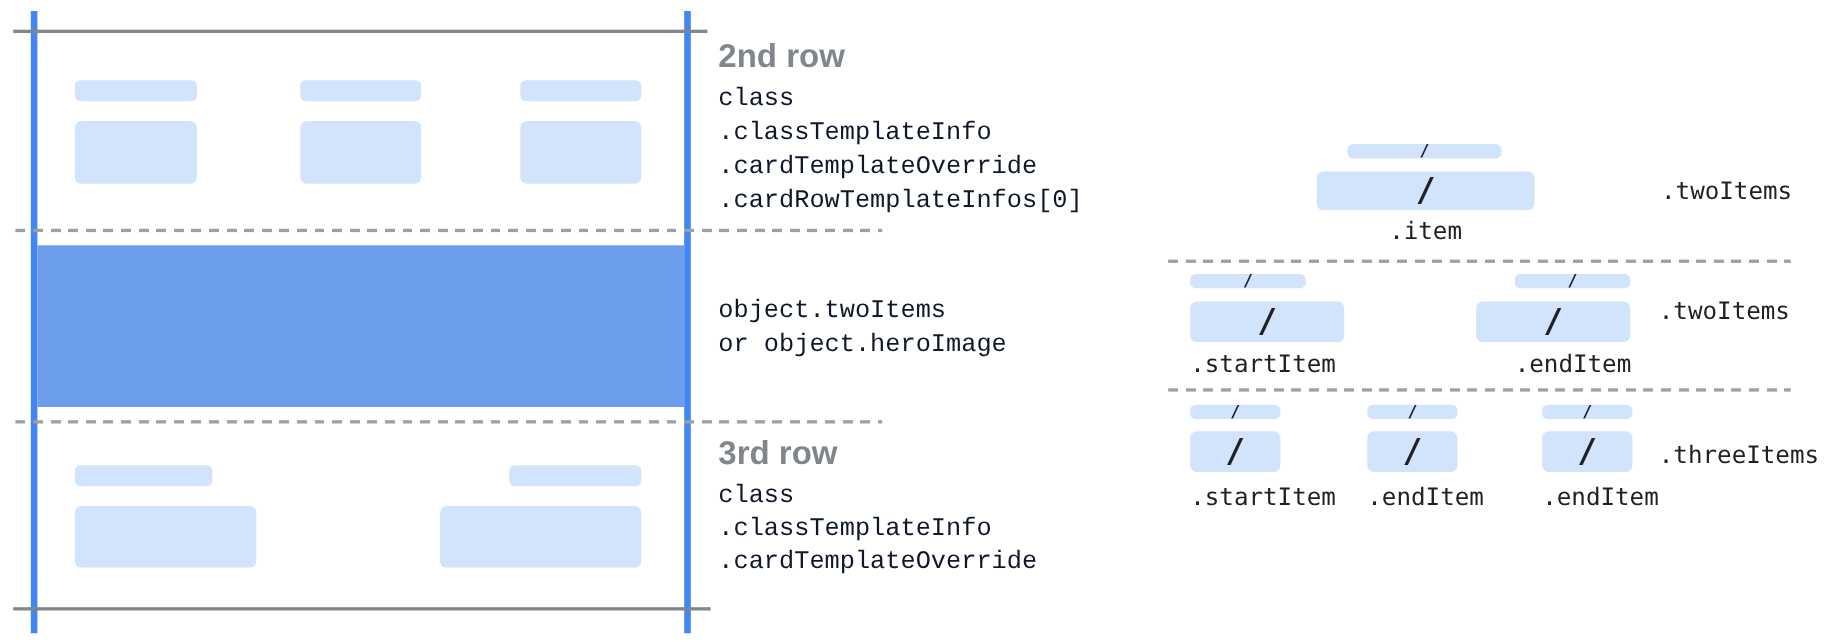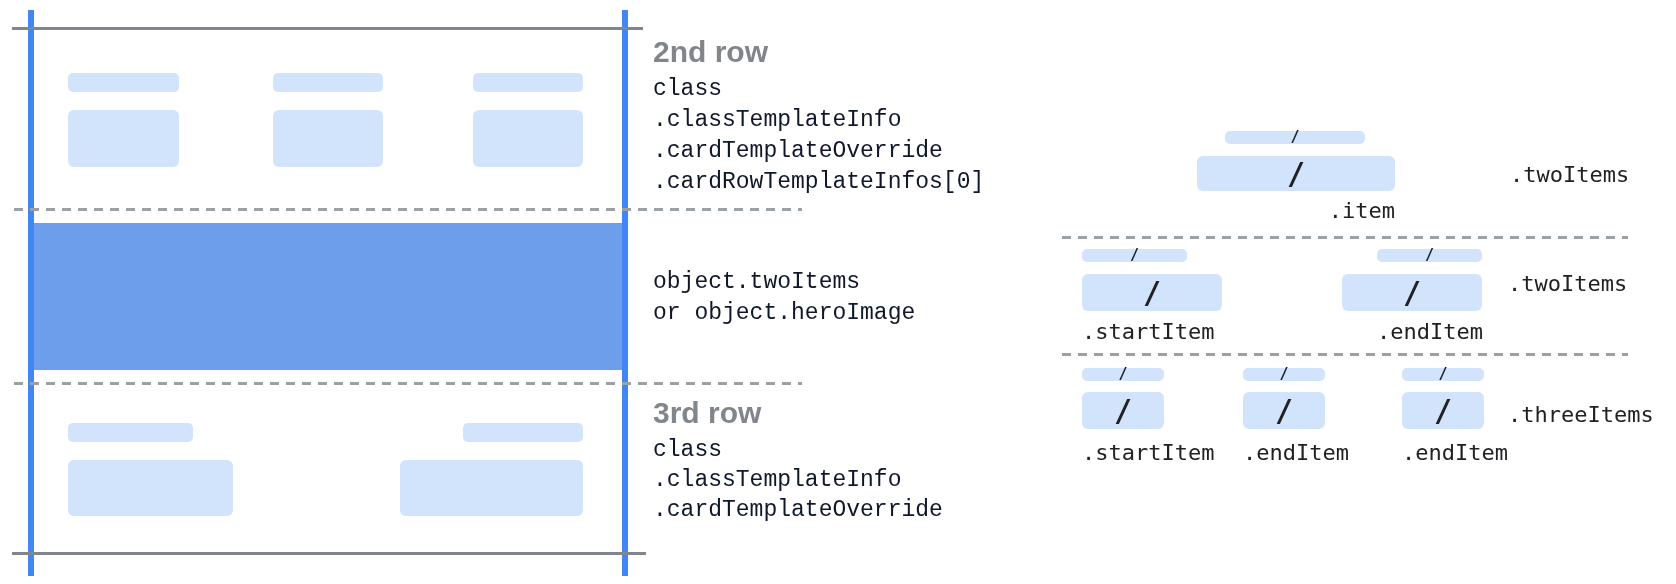--- a/index.html
+++ b/index.html
@@ -94,21 +94,21 @@
     <div class="code-line">.classTemplateInfo</div>
     <div class="code-line">.cardTemplateOverride</div>
   </div>
 
   <div class="bar sm" style="left:1225px;top:131px;width:140px;height:13px;">
     <span class="slash smg">/</span>
   </div>
   <div class="bar" style="left:1197px;top:156px;width:198px;height:35px;">
     <span class="slash lg">/</span>
   </div>
-  <div class="rlabel" style="left:1197px;top:199px;width:198px;text-align:right;">.item</div>
+  <div class="rlabel" style="left:1197px;top:199px;width:198px;text-align:center;">.item</div>
   <div class="rlabel" style="left:1510px;top:163px;">.twoItems</div>
 
   <div class="dash" style="left:1062px;top:236px;width:566px;"></div>
 
   <div class="bar sm" style="left:1082px;top:249px;width:105px;height:13px;">
     <span class="slash smg">/</span>
   </div>
   <div class="bar" style="left:1082px;top:274px;width:140px;height:37px;">
     <span class="slash lg">/</span>
   </div>

